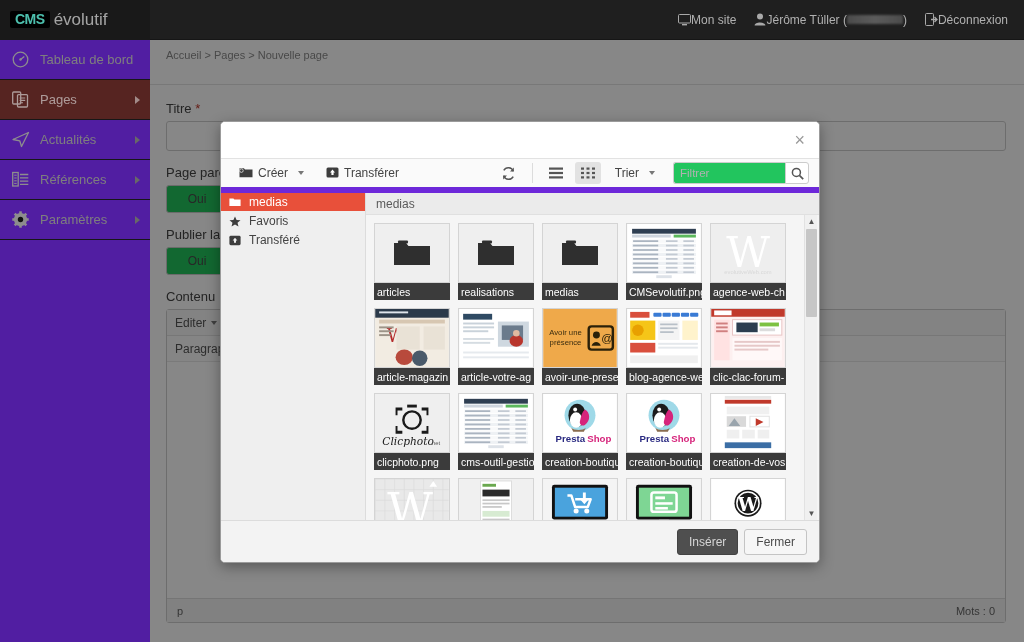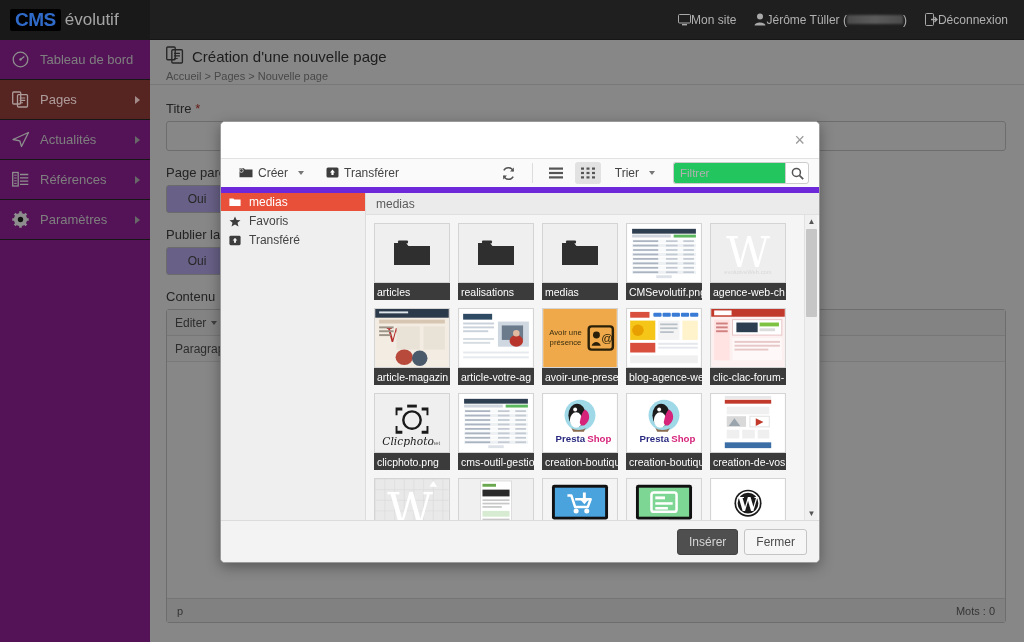--- a/index.html
+++ b/index.html
@@ -15,42 +15,42 @@
   #app { position: relative; width: 1024px; height: 642px; background: #ffffff; }
 
   
   .topbar {
     position: absolute; left: 0; top: 0; width: 1024px; height: 40px;
     background: #262626; display: flex; align-items: center;
     border-bottom: 1px solid #1b1b1b;
   }
   .logo-wrap { width: 150px; height: 40px; display: flex; align-items: center; padding-left: 10px; background:#1f1f1f; }
   .logo-cms {
-    background: #000; color: #3b82f6; font-weight: bold; font-size: 19px;
+    background: #000; color: #5eead4; font-weight: bold; font-size: 14px;
     padding: 1px 5px 2px 5px; letter-spacing: -0.5px; line-height: 1;
     border-radius: 2px;
   }
   .logo-evo { color: #c9c9c9; font-size: 17px; margin-left: 4px; }
   .topbar-right {
     margin-left: auto; display: flex; align-items: center; gap: 18px;
     padding-right: 16px; color: #d7d7d7; font-size: 12px;
   }
   .tb-item { display: flex; align-items: center; cursor: pointer; white-space: nowrap; }
   .tb-item svg { display:block; }
   .redacted {
     display: inline-block; width: 56px; height: 9px;
     background: linear-gradient(90deg,#6f6f6f,#8a8a8a,#6f6f6f);
     border-radius: 1px; vertical-align: middle; opacity: .75;
     filter: blur(1.2px);
   }
 
   
   .sidebar {
     position: absolute; left: 0; top: 40px; width: 150px; height: 602px;
-    background: #701a75;
+    background: #6d28d9;
   }
   .nav-item {
     position: relative; height: 40px; display: flex; align-items: center;
     padding-left: 12px; color: #a9a9a9; font-size: 13px; cursor: pointer;
     border-bottom: 1px solid #1f1f1f;
   }
   .nav-item .nav-ico { width: 24px; display:flex; align-items:center; color:#bdbdbd; }
   .nav-item .nav-label { margin-left: 4px; }
   .nav-item.active { background: #73302c; color: #e7cfcd; }
   .nav-item.active .nav-ico { color: #e7cfcd; }
@@ -68,21 +68,21 @@
   .breadcrumb { font-size: 11px; color: #8a8a8a; margin-top: 3px; }
   .form-area { padding: 16px; }
   .field-label { font-size: 13px; color: #444; margin-bottom: 5px; }
   .req { color: #c0392b; }
   .text-input {
     width: 840px; height: 30px; border: 1px solid #cfcfcf; border-radius: 3px;
     background: #fff; margin-bottom: 14px;
   }
   .toggle-row { display: flex; margin-bottom: 14px; }
   .toggle-btn {
-    min-width: 62px; height: 28px; border: 1px solid #cbcbcb; background: #c4b5fd;
+    min-width: 62px; height: 28px; border: 1px solid #cbcbcb; background: #22c55e;
     display: flex; align-items: center; justify-content: center;
     font-size: 12px; color: #4a4a4a; border-radius: 3px 0 0 3px;
   }
   .editor-box { width: 840px; border: 1px solid #cfcfcf; border-radius: 3px; }
   .editor-tb { height: 26px; border-bottom: 1px solid #e0e0e0; background:#f7f7f7; display:flex; align-items:center; padding-left:8px; font-size:12px; color:#555; }
   .editor-tb2 { height: 26px; border-bottom: 1px solid #e6e6e6; background:#fbfbfb; display:flex; align-items:center; padding-left:8px; font-size:12px; color:#555; }
   .editor-body { height: 236px; background: #fff; }
   .editor-status {
     height: 24px; border-top: 1px solid #dedede; background: #f4f4f4;
     display: flex; align-items: center; padding: 0 10px; font-size: 11px; color: #666;
@@ -318,30 +318,20 @@
             </g>
           </svg>
       </span>
       <span class="nav-label">Paramètres</span>
       <span class="nav-caret"></span>
     </div>
   </div>
 
   <div class="content">
     <div class="page-head">
-      <div class="page-title">
-        <span>
-          <svg width="18" height="18" viewBox="0 0 17 17">
-              <rect x="0.7" y="1" width="8" height="12" rx="1" fill="none" stroke="#4a4a4a" stroke-width="1.3"></rect>
-              <rect x="5.5" y="3.6" width="10" height="12.4" rx="1" fill="none" stroke="#4a4a4a" stroke-width="1.3"></rect>
-              <path d="M7.6 7 H13.2 M7.6 9.4 H13.2 M7.6 11.8 H11" stroke="#4a4a4a" stroke-width="1.1"></path>
-            </svg>
-        </span>
-        <span>Création d'une nouvelle page</span>
-      </div>
       <div class="breadcrumb">Accueil &gt; Pages &gt; Nouvelle page</div>
     </div>
 
     <div class="form-area">
       <div class="field-label">
         <span>Titre</span>
         <span class="req">*</span>
       </div>
       <input class="text-input" type="text" value="" style="">
 

